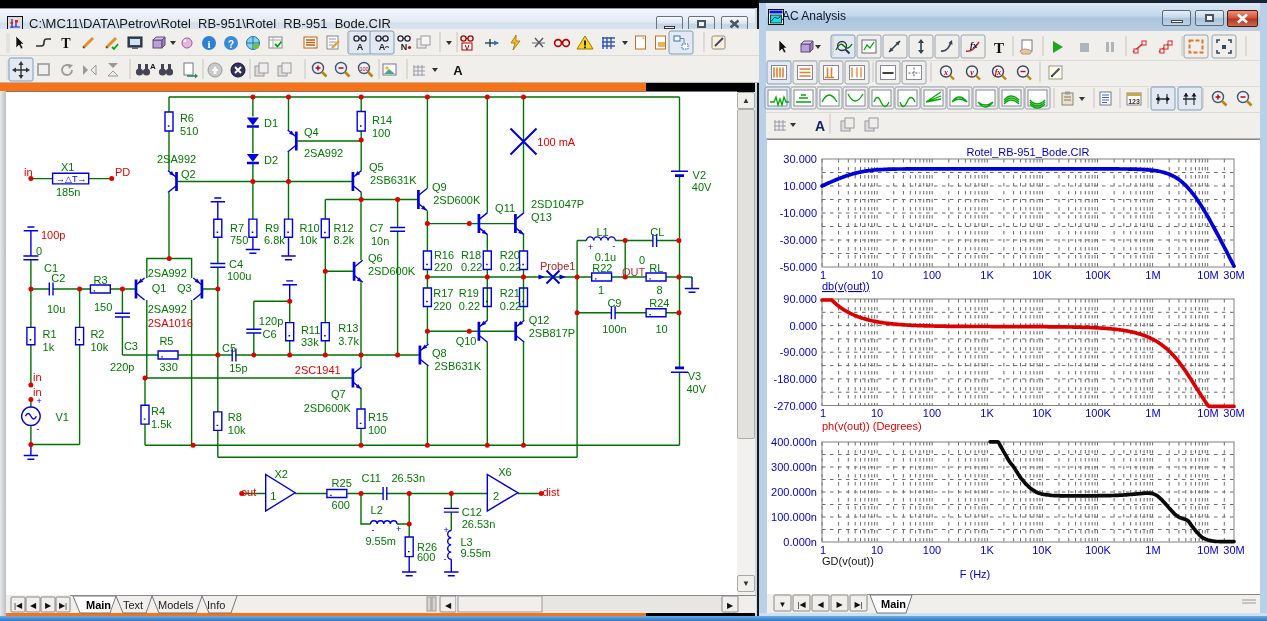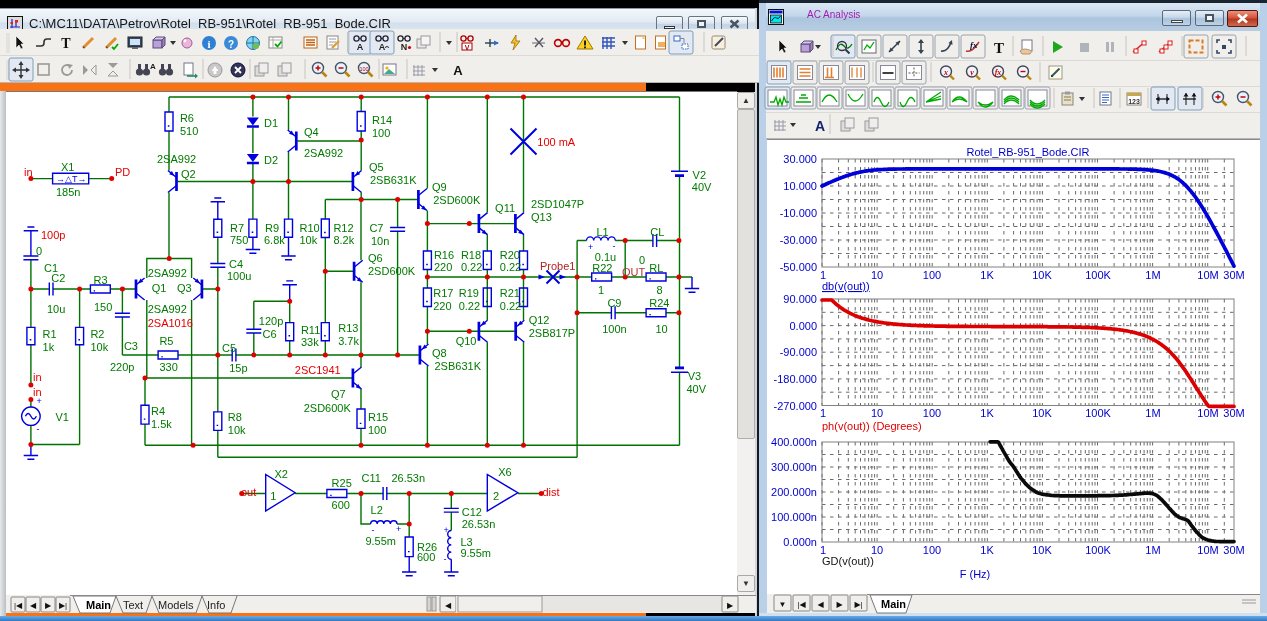--- a/index.html
+++ b/index.html
@@ -34,21 +34,21 @@
 </div>
 <div class="abs" style="left:759px;top:0;width:508px;height:621px;background:#b9d0e8">
  <div class="abs" style="left:0;top:0;width:508px;height:3px;background:#18242f"></div>
  <div class="abs" style="left:7px;top:3px;width:494px;height:28px;background:linear-gradient(#dce8f5,#c2d6ea 46%,#abc5de 54%,#b8cde2)"></div>
  <svg class="abs" style="left:9px;top:9px" width="16" height="16">
       <rect x="0.5" y="0.5" width="15" height="15" fill="#fff" stroke="#111"></rect>
       <rect x="1.5" y="1.5" width="13" height="3" fill="#0014d0"></rect>
       <rect x="2.5" y="6" width="11" height="8" fill="#00e5ee" stroke="#111" stroke-width="0.8"></rect>
       <path d="M3.5 12q3-5 5-3t4-2" stroke="#113" fill="none"></path>
     </svg>
- <div class="abs" style="left:48px;top:9px;font-size:10px;color:#a21caf">AC Analysis</div>
+ <div class="abs" style="left:23px;top:9px;font-size:12px;color:#0f172a">AC Analysis</div>
  <div class="abs" style="left:403px;top:10px;width:29px;height:16px;background:linear-gradient(#e6eef7,#c6d8ea 45%,#a9c2db 55%,#bdd2e6);border:1px solid #5a6b7d;border-radius:2px">
       <div class="abs" style="left:8px;top:9px;width:12px;height:3px;background:#f4f8fc;border:1px solid #444"></div>
     </div>
  <div class="abs" style="left:436px;top:10px;width:29px;height:16px;background:linear-gradient(#e6eef7,#c6d8ea 45%,#a9c2db 55%,#bdd2e6);border:1px solid #5a6b7d;border-radius:2px">
       <div class="abs" style="left:9px;top:3px;width:9px;height:8px;border:2px solid #4a5560;background:#f4f8fc"></div>
     </div>
  <div class="abs" style="left:468px;top:10px;width:31px;height:17px;background:linear-gradient(#e8927c,#d4543a 45%,#b53820 55%,#c96a50);border:1px solid #5d1408;border-radius:2px"><svg width="29" height="15">
         <path d="M10 3.5l9 8m0-8l-9 8" stroke="#fff" stroke-width="2.6"></path>
       </svg></div>
  <div class="abs" style="left:7px;top:31px;width:494px;height:108px;background:#f0efec"></div>

